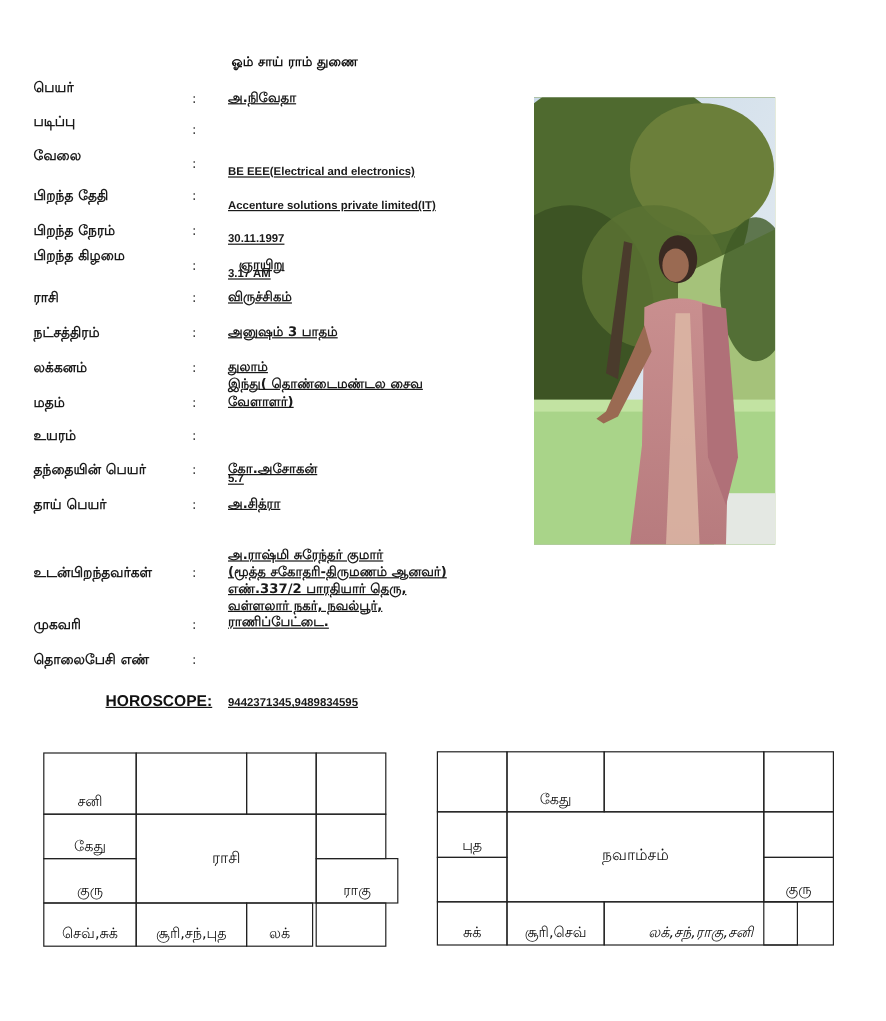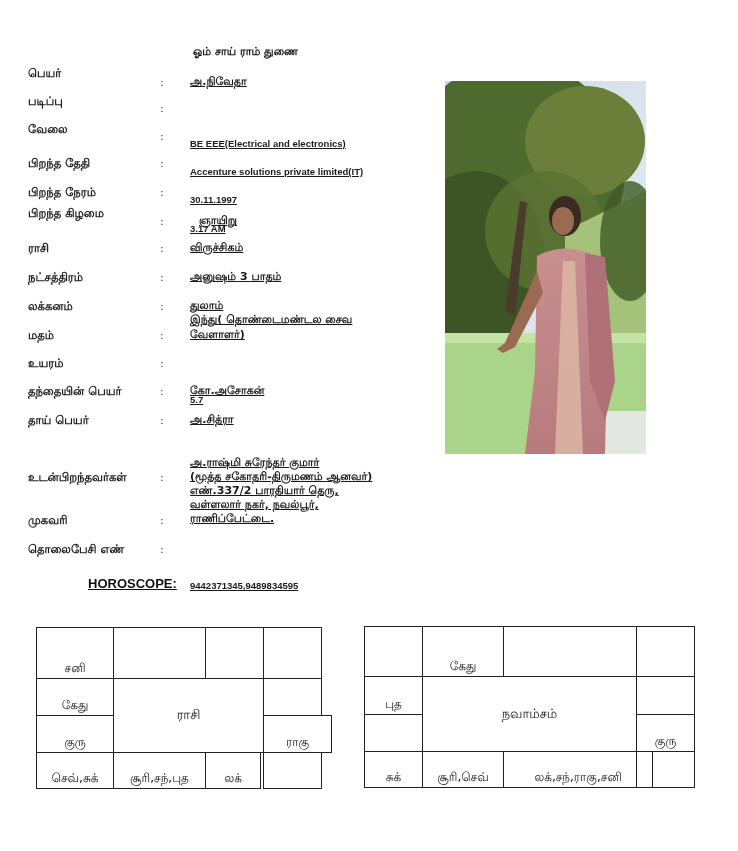--- a/index.html
+++ b/index.html
@@ -174,15 +174,15 @@
   <div class="cell" style="left:272px; top:0; width:59px; height:51px;"></div>
 
   <div class="cell" style="left:0; top:50px; width:59px; height:39px;">புத</div>
   <div class="cell" style="left:0; top:88px; width:59px; height:38px;"></div>
   <div class="cell center" style="left:58px; top:50px; width:215px; height:76px;">நவாம்சம்</div>
   <div class="cell" style="left:272px; top:50px; width:59px; height:39px;"></div>
   <div class="cell" style="left:272px; top:88px; width:59px; height:38px;">குரு</div>
 
   <div class="cell" style="left:0; top:125px; width:59px; height:37px;">சுக்</div>
   <div class="cell" style="left:58px; top:125px; width:82px; height:37px;">சூரி,செவ்</div>
-  <div class="cell" style="left:139px; top:125px; width:150px; height:37px;">லக்,சந்,ராகு,சனி</div>
+  <div class="cell" style="left:139px; top:125px; width:162px; height:37px;font-style:italic;">லக்,சந்,ராகு,சனி</div>
   <div class="cell" style="left:272px; top:125px; width:59px; height:37px;"></div>
 </div>
 
 </body></html>

